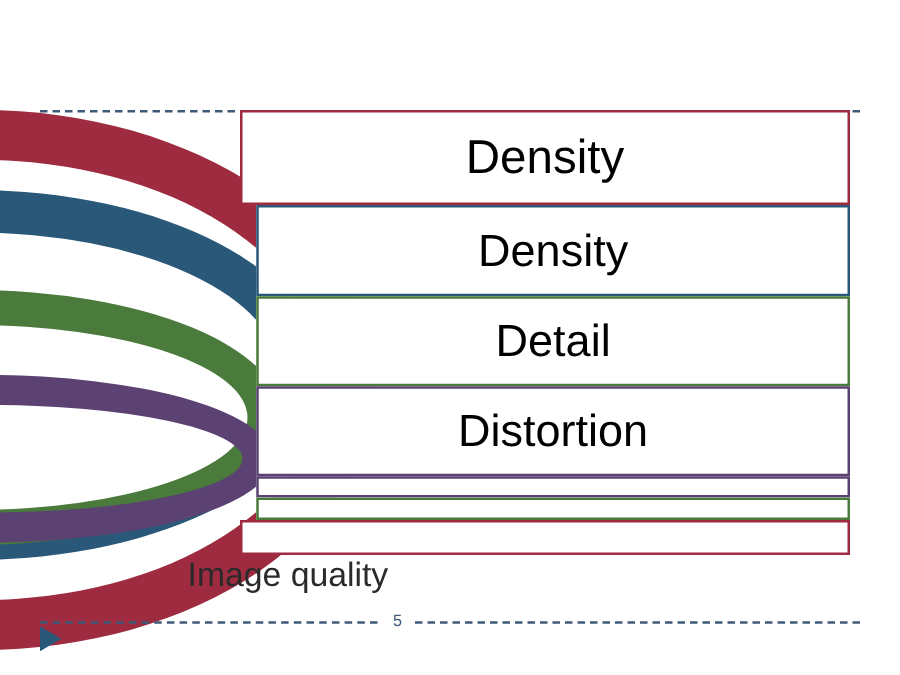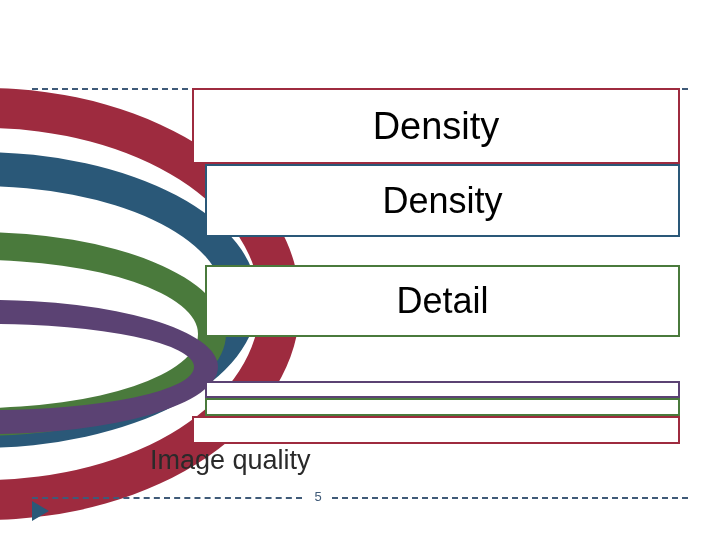--- a/index.html
+++ b/index.html
@@ -115,21 +115,20 @@
     height: 73px;
     border: 2px solid #2a5878;
   }
   #bar-2 span { font-size: 36px; }
   #bar-3 {
     left: 205px;
     top: 237px;
     width: 475px;
     height: 72px;
     border: 2px solid #4a7a3c;
-    margin-top: 28px;
   }
   #bar-3 span { font-size: 36px; }
   #bar-4 {
     left: 205px;
     top: 309px;
     width: 475px;
     height: 72px;
     border: 2px solid #5b4273;
   }
   #bar-4 span { font-size: 36px; }
@@ -205,20 +204,23 @@
 
   <div id="bar-1" class="bar">
     <span>Density</span>
   </div>
   <div id="bar-2" class="bar">
     <span>Density</span>
   </div>
   <div id="bar-3" class="bar">
     <span>Detail</span>
   </div>
+  <div id="bar-4" class="bar">
+    <span>Distortion</span>
+  </div>
 
   <div id="bar-5" class="bar"></div>
   <div id="bar-6" class="bar"></div>
   <div id="bar-7" class="bar"></div>
 
   <div id="caption">Image quality</div>
 
   <div id="bottom-dash-left" class="dash-rule"></div>
   <div id="bottom-dash-right" class="dash-rule"></div>
   <div id="slide-number">5</div>

